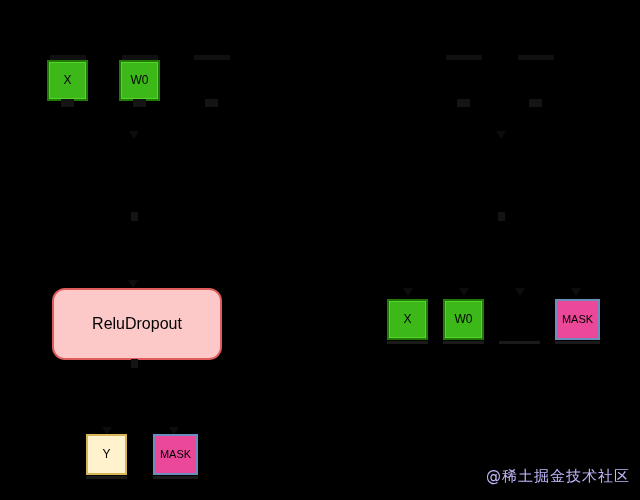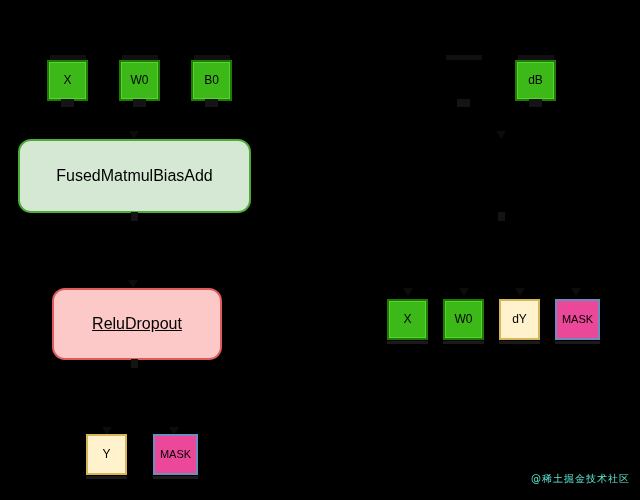--- a/index.html
+++ b/index.html
@@ -99,92 +99,88 @@
     width: 0; height: 0;
     border-left: 5px solid transparent;
     border-right: 5px solid transparent;
     border-top: 8px solid #0c0c0c;
   }
 
   .watermark {
     position: absolute;
     right: 10px;
     bottom: 14px;
-    font-size: 10px;
-    color: #5eead4;
+    font-size: 15px;
+    color: #c4b5fd;
     letter-spacing: 1px;
     user-select: none;
     font-family: "DejaVu Sans", sans-serif;
   }
 </style>
 </head>
 <body>
 
 <div id="canvas">
 
   <div class="tab" style="left:50px; top:55px; width:36px;"></div>
   <div class="tab" style="left:122px; top:55px; width:36px;"></div>
   <div class="tab" style="left:194px; top:55px; width:36px;"></div>
 
   <div class="node chip chip-green" style="left:47px; top:60px;">X</div>
 
   <div class="node chip chip-green" style="left:119px; top:60px;">W0</div>
 
-  <div class="node chip chip-green" style="left:191px; top:60px;">B0</div>
 
   <div class="stub stub-w" style="left:61px; top:99px;"></div>
   <div class="stub stub-w" style="left:133px; top:99px;"></div>
   <div class="stub stub-w" style="left:205px; top:99px;"></div>
 
   <div class="arrow-head" style="left:129px; top:131px;"></div>
 
-  <div class="node proc proc-green" style="left:18px; top:139px; width:233px; height:74px;">FusedMatmulBiasAdd</div>
 
   <div class="stub stub-v" style="left:131px; top:212px;"></div>
 
   <div class="arrow-head" style="left:128px; top:280px;"></div>
 
-  <div class="node proc proc-red" style="left:52px; top:288px; width:170px; height:72px;text-decoration:underline;">ReluDropout</div>
+  <div class="node proc proc-red" style="left:52px; top:288px; width:170px; height:72px;">ReluDropout</div>
 
   <div class="stub stub-v" style="left:131px; top:359px;"></div>
 
   <div class="arrow-head" style="left:102px; top:427px;"></div>
   <div class="arrow-head" style="left:169px; top:427px;"></div>
 
   <div class="node chip chip-yellow" style="left:86px; top:434px;">Y</div>
 
   <div class="node chip chip-blue wide" style="left:153px; top:434px;">MASK</div>
 
   <div class="tab" style="left:86px; top:476px; width:41px; height:3px; background:#1a1a1a;"></div>
   <div class="tab" style="left:153px; top:476px; width:45px; height:3px; background:#1a1a1a;"></div>
 
   <div class="tab" style="left:446px; top:55px; width:36px;"></div>
   <div class="tab" style="left:518px; top:55px; width:36px;"></div>
 
 
-  <div class="node chip chip-green" style="left:515px; top:60px;">dB</div>
 
   <div class="stub stub-w" style="left:457px; top:99px;"></div>
   <div class="stub stub-w" style="left:529px; top:99px;"></div>
 
   <div class="arrow-head" style="left:496px; top:131px;"></div>
 
 
   <div class="stub stub-v" style="left:498px; top:212px;"></div>
 
   <div class="arrow-head" style="left:403px; top:288px;"></div>
   <div class="arrow-head" style="left:459px; top:288px;"></div>
   <div class="arrow-head" style="left:515px; top:288px;"></div>
   <div class="arrow-head" style="left:571px; top:288px;"></div>
 
   <div class="node chip chip-green" style="left:387px; top:299px;">X</div>
 
   <div class="node chip chip-green" style="left:443px; top:299px;">W0</div>
 
-  <div class="node chip chip-yellow" style="left:499px; top:299px;">dY</div>
 
   <div class="node chip chip-blue wide" style="left:555px; top:299px;">MASK</div>
 
   <div class="tab" style="left:387px; top:341px; width:41px; height:3px; background:#1a1a1a;"></div>
   <div class="tab" style="left:443px; top:341px; width:41px; height:3px; background:#1a1a1a;"></div>
   <div class="tab" style="left:499px; top:341px; width:41px; height:3px; background:#1a1a1a;"></div>
   <div class="tab" style="left:555px; top:341px; width:45px; height:3px; background:#1a1a1a;"></div>
 
   <div class="watermark">@稀土掘金技术社区</div>
 

